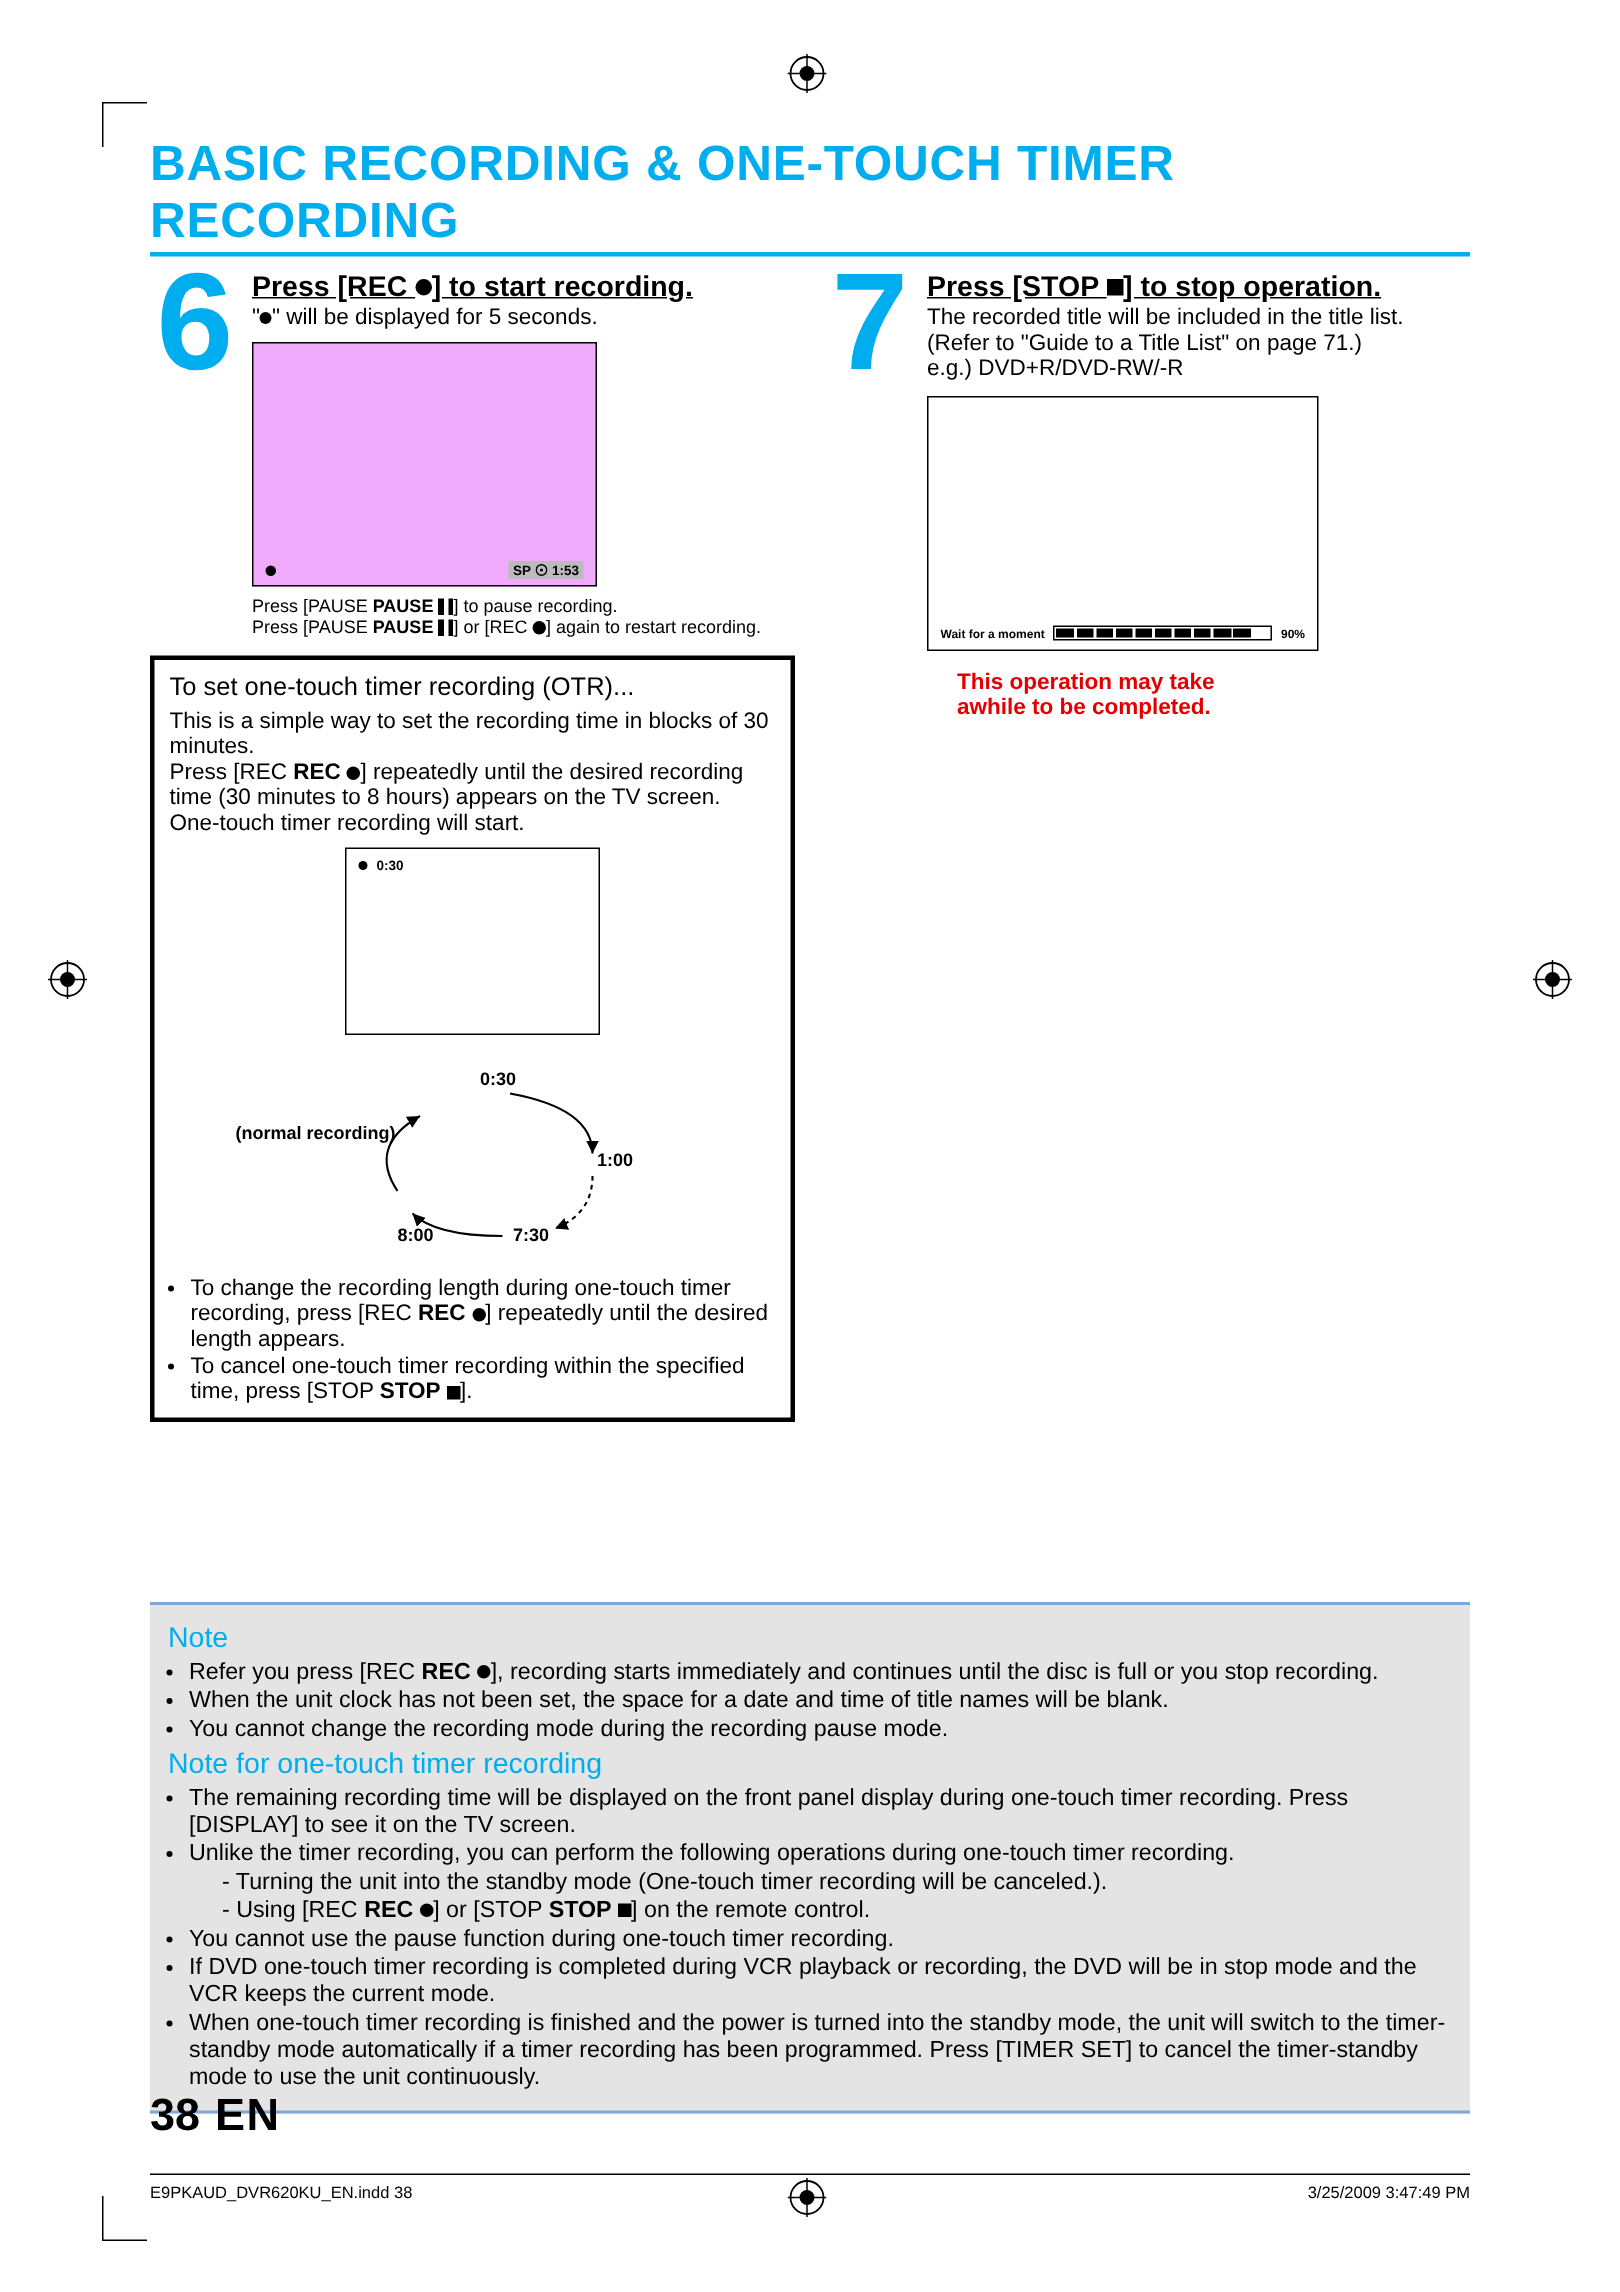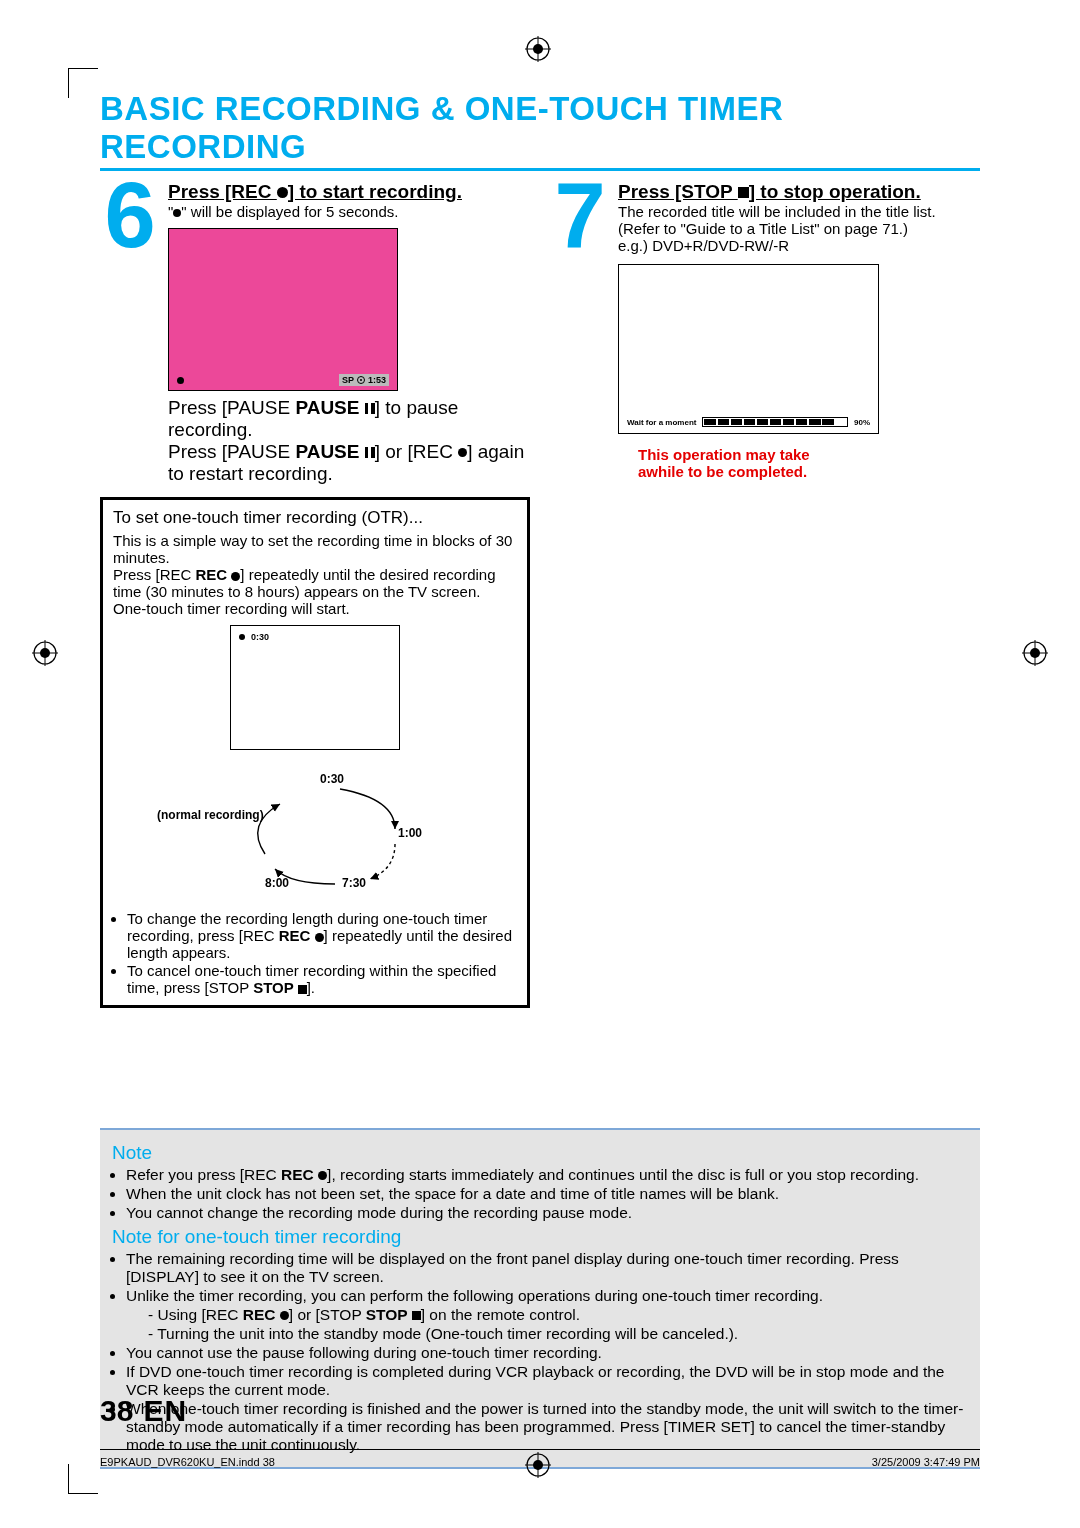--- a/index.html
+++ b/index.html
@@ -72,21 +72,21 @@
     content:""; position:absolute; top:0; width:3.5px; height:11px; background:#000;
   }
   .pause-bars::before { left:0; }
   .pause-bars::after { right:0; }
 
   .tv-frame {
     width: 230px; height: 163px;
     border: 1.5px solid #000;
     margin-top: 8px;
     position: relative;
-    background:#ec4899;
+    background:#f0abfc;
   }
   .tv-statusbar {
     position:absolute; left:8px; bottom:4px; right:8px;
     display:flex; align-items:center; justify-content:space-between;
     font-size:9px; font-weight:700;
   }
   .sp-chip {
     display:flex; align-items:center; gap:3px;
     background:#bbb; padding:1px 3px;
     font-size:9px;
@@ -162,21 +162,21 @@
   }
   .pbar .fill { position:absolute; left:1px; top:1px; bottom:1px; width:90%;
     display:flex; gap:1.5px;
   }
   .pbar .fill i { flex:1; background:#000;}
   .warn {
     color:#e40000; font-weight:700; font-size:15px;
     margin:12px 0 0 20px;
   }
 
-  .small-indent { margin-left: 68px; font-size:19px; }
+  .small-indent { margin-left: 68px; font-size:12px; }
 </style>
 </head>
 <body>
 
 <div class="page">
 
   <div class="reg" style="left:525px; top:36px;">
     <svg width="26" height="26">
         <circle cx="13" cy="13" r="11" fill="none" stroke="#000" stroke-width="1.2"></circle>
         <circle cx="13" cy="13" r="5" fill="#000"></circle>
@@ -331,25 +331,25 @@
     <ul class="bul">
       <li><span>Refer you press [REC </span><b>REC </b><span class="rec-dot" style="width:9px;height:9px;"></span><span>], recording starts immediately and continues until the disc is full or you stop recording.</span></li>
       <li>When the unit clock has not been set, the space for a date and time of title names will be blank.</li>
       <li>You cannot change the recording mode during the recording pause mode.</li>
     </ul>
     <h2>Note for one-touch timer recording</h2>
     <ul class="bul">
       <li><span>The remaining recording time will be displayed on the front panel display during one-touch timer recording. Press [DISPLAY] to see it on the TV screen.</span></li>
       <li><span>Unlike the timer recording, you can perform the following operations during one-touch timer recording.</span>
         <ul class="sub">
+          <li>Turning the unit into the standby mode (One-touch timer recording will be canceled.).</li>
           <li><span>Using [REC </span><b>REC </b><span class="rec-dot" style="width:9px;height:9px;"></span><span>] or [STOP </span><b>STOP </b><span class="stop-sq" style="width:9px;height:9px;"></span><span>] on the remote control.</span></li>
-          <li>Turning the unit into the standby mode (One-touch timer recording will be canceled.).</li>
         </ul>
       </li>
-      <li>You cannot use the pause following during one-touch timer recording.</li>
+      <li>You cannot use the pause function during one-touch timer recording.</li>
       <li>If DVD one-touch timer recording is completed during VCR playback or recording, the DVD will be in stop mode and the VCR keeps the current mode.</li>
       <li>When one-touch timer recording is finished and the power is turned into the standby mode, the unit will switch to the timer-standby mode automatically if a timer recording has been programmed. Press [TIMER SET] to cancel the timer-standby mode to use the unit continuously.</li>
     </ul>
   </div>
 
   <div class="pagefoot">
     <span>38</span>
     <span class="en">EN</span>
   </div>
   <div class="printfoot">

